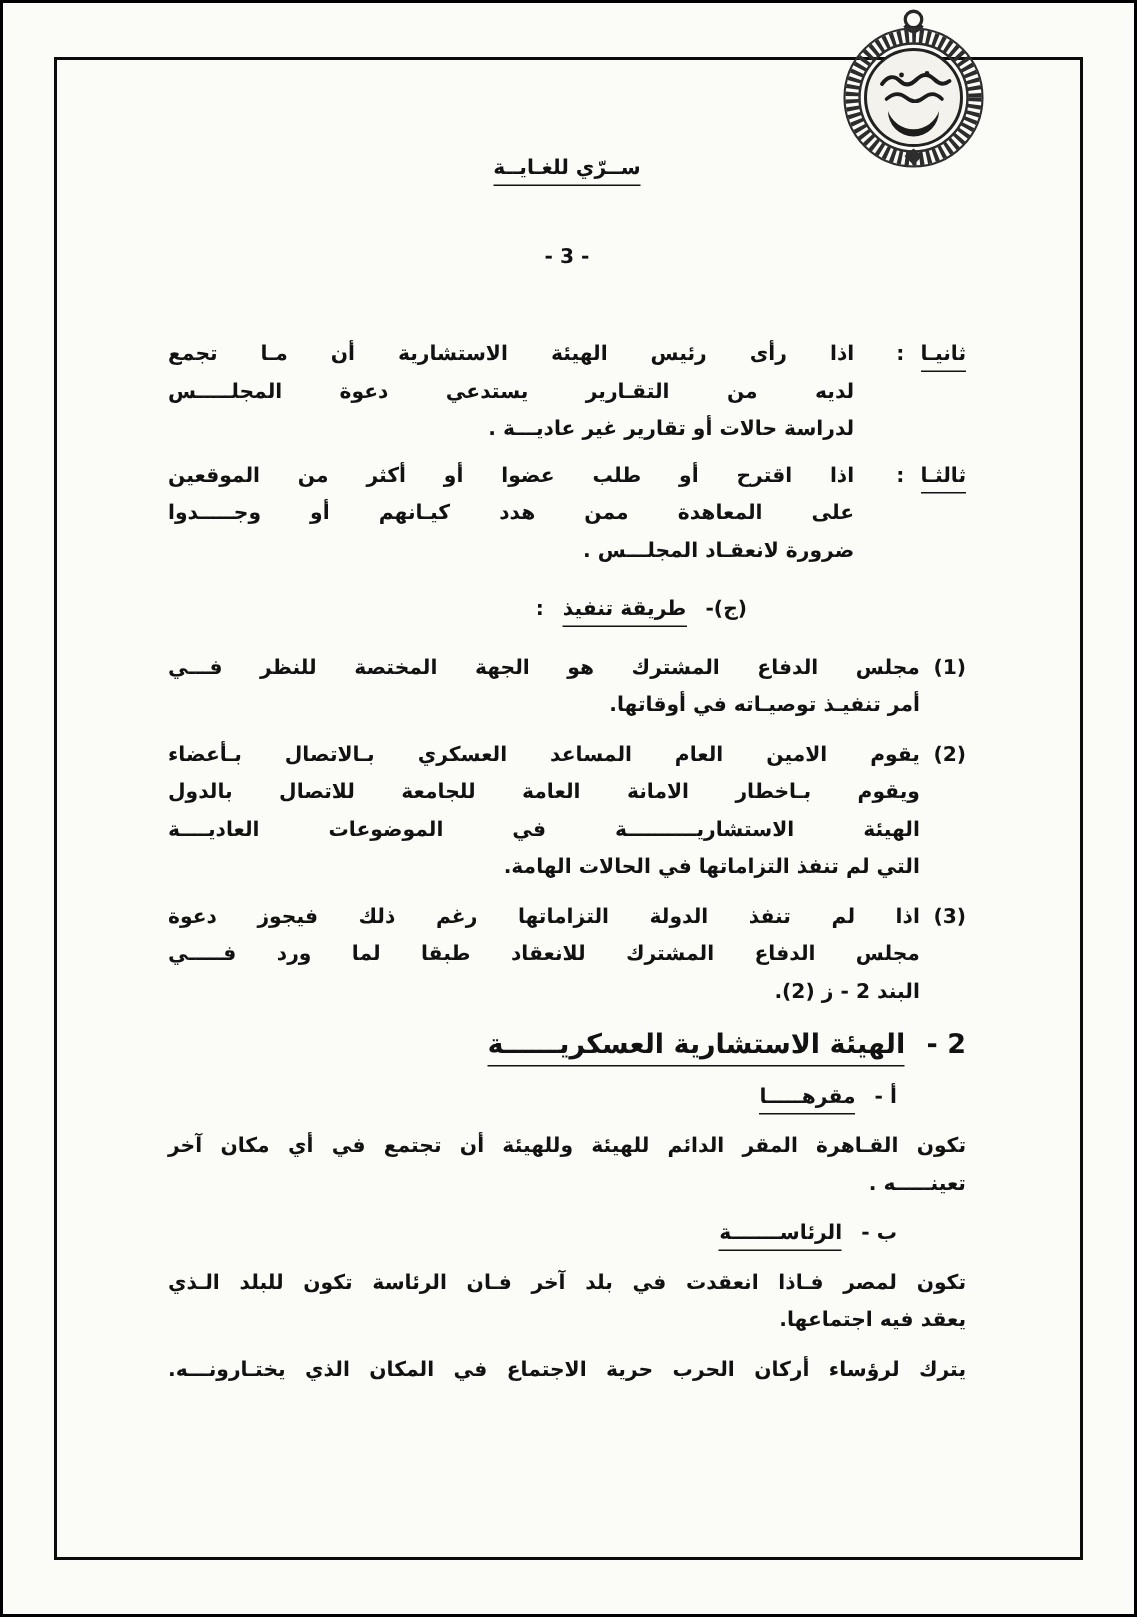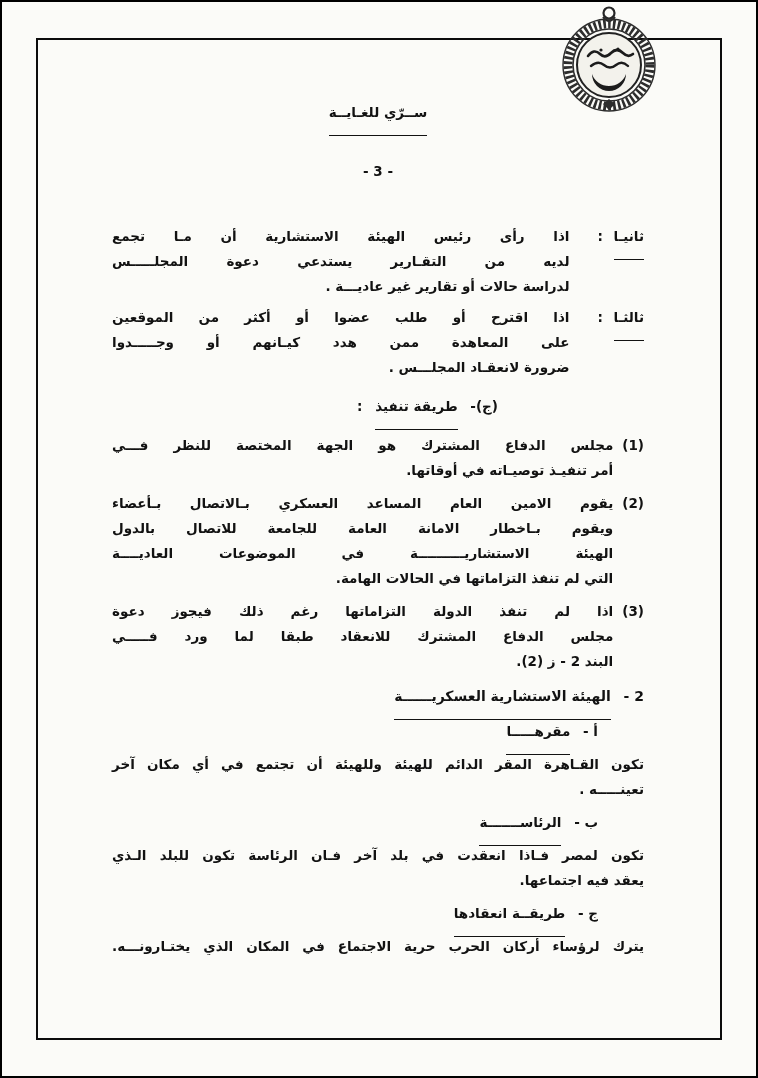--- a/index.html
+++ b/index.html
@@ -30,41 +30,41 @@
   }
   .content {
     position: absolute;
     top: 100px; left: 112px; width: 532px;
     direction: rtl;
     font-weight: 700;
     font-size: 13.5px;
     line-height: 25px;
   }
   .center { text-align: center; }
-  .u { border-bottom: 1.5px solid #121212; padding-bottom: 15px; }
+  .u { border-bottom: 1.5px solid #121212; padding-bottom: 3px; }
   .top-class { margin-bottom: 34px; }
   .page-num { margin-bottom: 40px; }
 
   .clause { display: flex; gap: 10px; margin-bottom: 6px; }
   .clause-label { flex: 0 0 auto; white-space: nowrap; margin-left: 18px; }
   .clause-label .sep { margin-right: 6px; }
   .clause-body { flex: 1 1 auto; min-width: 0; }
 
   .jline { text-align: justify; text-align-last: justify; }
   .sline { text-align: right; }
 
   .method-head { margin: 14px 0 14px; padding-right: 146px; }
   .method-head .sep { margin-right: 8px; }
   .method-head .pfx { margin-left: 8px; }
 
   .num-item { display: flex; gap: 9px; margin-bottom: 8px; }
   .num-item .num { flex: 0 0 auto; white-space: nowrap; }
   .num-item .num-body { flex: 1 1 auto; min-width: 0; }
 
-  .sec2-head { margin: 10px 0 10px; font-size: 14px; }
+  .sec2-head { margin: 10px 0 10px; font-size: 18px; }
   .sec2-head .pfx { margin-left: 8px; }
 
   .sub-head { margin: 8px 0 8px; padding-right: 46px; }
   .sub-head .pfx { margin-left: 8px; }
 
   .sub-para { margin-bottom: 8px; }
 
   .bottom-class { margin-top: 16px; }
 </style>
 </head>
@@ -175,22 +175,18 @@
 
   <div class="sub-head">
     <span class="pfx">ب -</span>
     <span class="u">الرئاســـــــة</span>
   </div>
   <div class="sub-para">
     <div class="jline">تكون لمصر فـاذا انعقدت في بلد آخر فـان الرئاسة تكون للبلد الـذي</div>
     <div class="sline">يعقد فيه اجتماعها.</div>
   </div>
 
-  <div class="sub-head">
-    <span class="pfx">ج -</span>
-    <span class="u">طريقــة انعقادها</span>
-  </div>
   <div class="sub-para">
     <div class="jline">يترك لرؤساء أركان الحرب حرية الاجتماع في المكان الذي يختـارونـــه.</div>
   </div>
 
 
 </div>
 
 </body></html>

